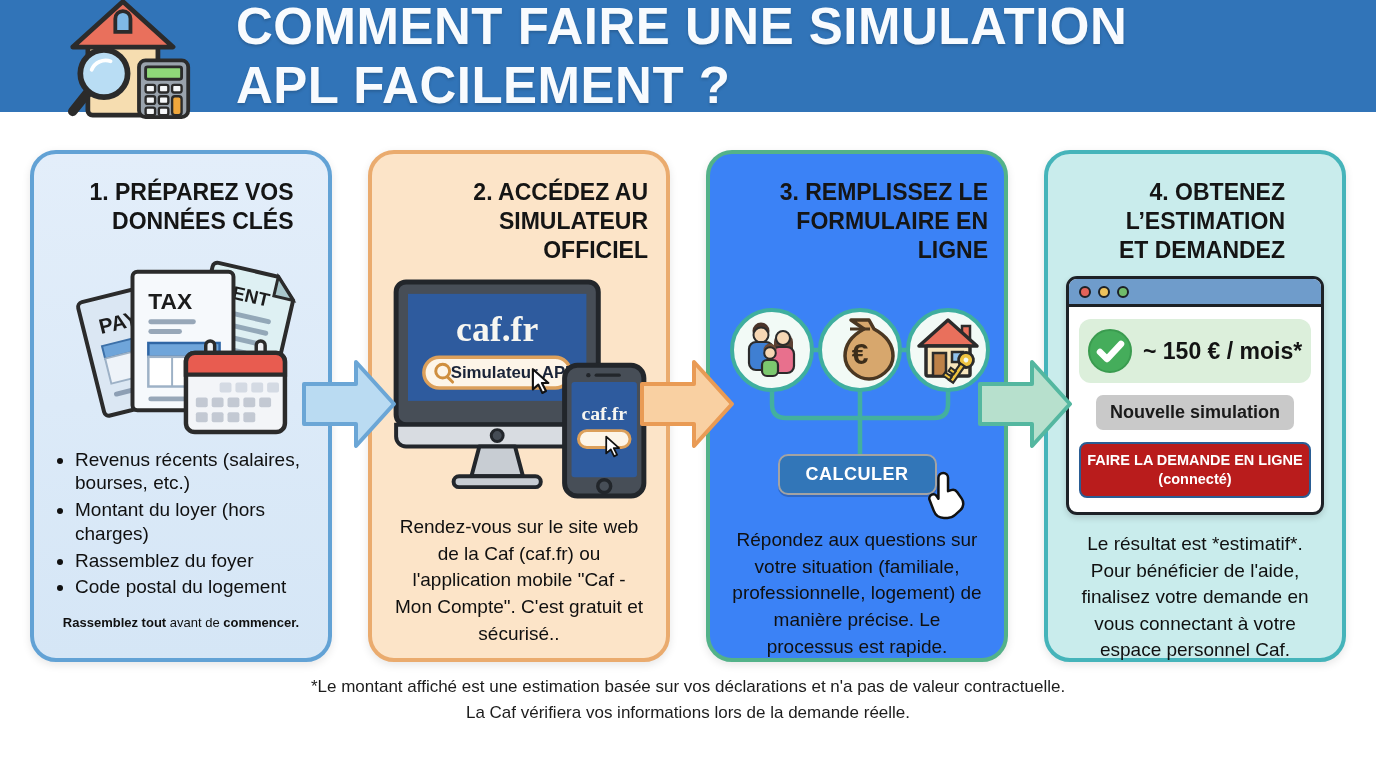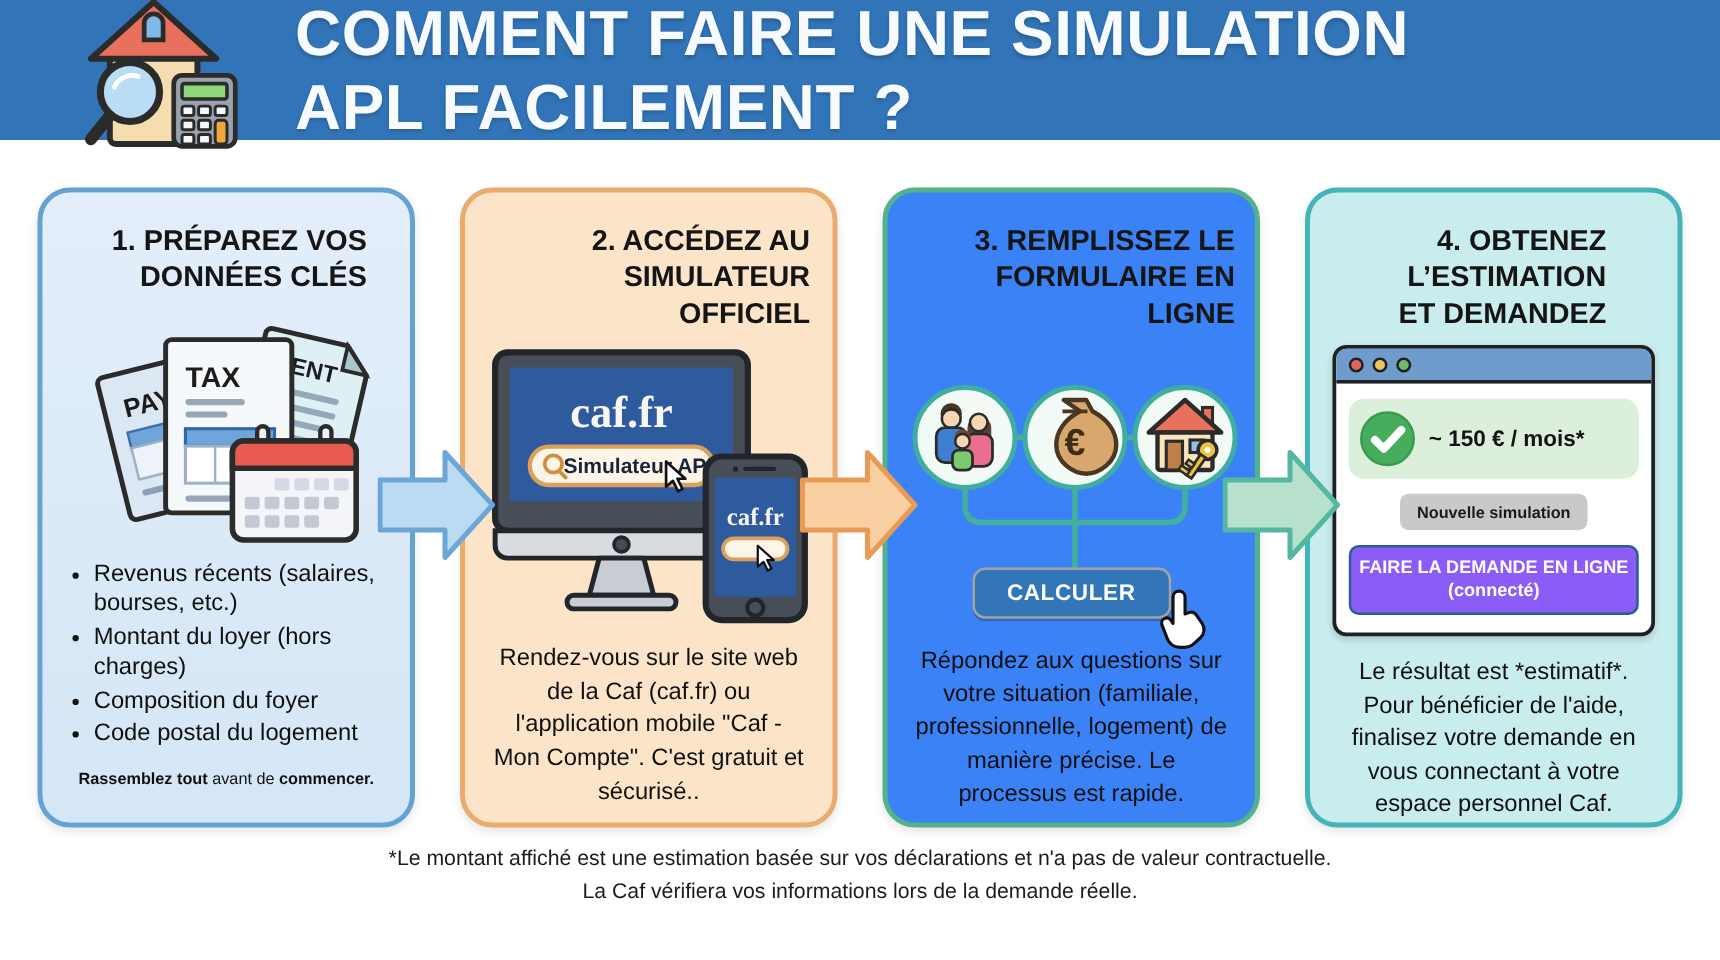--- a/index.html
+++ b/index.html
@@ -45,25 +45,25 @@
   .browser{width:252px;margin:12px auto 0;background:#fff;border:3px solid #1d2126;
            border-radius:11px;box-shadow:0 3px 6px rgba(0,0,0,.15);}
   .browser-top{background:#6f9ccb;border-bottom:3px solid #1d2126;
                border-radius:8px 8px 0 0;height:25px;display:flex;align-items:center;
                gap:7px;padding-left:10px;}
   .dot{width:12px;height:12px;border-radius:50%;border:2px solid #1d2126;box-sizing:border-box;}
   .dot-red{background:#e2635a}.dot-yellow{background:#eec25c}.dot-green{background:#70bb6a}
   .browser-body{padding:12px 10px 14px;}
   .result-box{background:#dcefdb;border-radius:12px;display:flex;align-items:center;
               gap:10px;padding:9px 8px;}
-  .result-text{font-size:18px;font-weight:bold;color:#131313;}
+  .result-text{font-size:23px;font-weight:bold;color:#131313;}
   .sim-btn{display:block;margin:12px auto 0;background:#c9c9c9;color:#1a1a1a;
-           font-weight:bold;font-size:13px;border:none;border-radius:7px;
+           font-weight:bold;font-size:18px;border:none;border-radius:7px;
            padding:7px 14px;font-family:"Liberation Sans",sans-serif;}
-  .apply-btn{display:block;width:100%;margin-top:12px;background:#8b5cf6;color:#fff;
+  .apply-btn{display:block;width:100%;margin-top:12px;background:#b91c1c;color:#fff;
              font-weight:bold;font-size:14.5px;line-height:1.3;border:2px solid #2a5d94;
              border-radius:8px;padding:7px 4px;text-align:center;box-sizing:border-box;
              font-family:"Liberation Sans",sans-serif;}
 
   .arrow{position:absolute;top:208px;z-index:3;}
   .a1{left:272px}.a2{left:610px}.a3{left:948px}
 
   .footer{text-align:center;font-size:17px;line-height:1.55;color:#1c1c1c;margin-top:12px;}
 </style>
 </head>
@@ -153,21 +153,21 @@
           <rect x="10" y="72" width="12" height="10" rx="2"></rect>
             <rect x="26" y="72" width="12" height="10" rx="2"></rect>
           <rect x="42" y="72" width="12" height="10" rx="2"></rect>
             <rect x="58" y="72" width="12" height="10" rx="2"></rect>
         </g>
       </g>
     </svg>
     <ul class="bullets">
       <li>Revenus récents (salaires, bourses, etc.)</li>
       <li>Montant du loyer (hors charges)</li>
-      <li>Composition du foyer</li>
+      <li>Rassemblez du foyer</li>
       <li>Code postal du logement</li>
     </ul>
     <div class="note"><b>Rassemblez tout</b><span> avant de </span><b>commencer.</b></div>
   </div>
 
   <div class="card c2">
     <div class="card-title t2">2. ACCÉDEZ AU SIMULATEUR OFFICIEL</div>
     <svg class="illu" style="margin-top:14px" width="262" height="222" viewBox="0 0 264 224">
       <g>
         <rect x="8" y="4" width="204" height="144" rx="10" fill="#474e57" stroke="#22262b" stroke-width="5"></rect>
@@ -244,21 +244,21 @@
           <rect x="22" y="2" width="4" height="8" fill="#eec23f" stroke="#2b2b2b" stroke-width="2"></rect>
         </g>
       </g>
     </svg>
     <div class="btn-row">
       <button class="calc-btn">CALCULER</button>
       <svg class="hand" width="44" height="50" viewBox="0 0 44 52">
         <path d="M16,3 c2.8,0 5,2.2 5,5 v14 l3.2,-1.1 c2.4,-0.8 5,0.1 6.4,2.2 l4.6,6.7 c2.6,3.8 2,8.9 -1.4,12 l-5.4,4.9 c-2.2,2 -5,3.1 -8,3.1 h-3.6 c-4.7,0 -8.9,-2.9 -10.6,-7.3 l-4.4,-11.4 c-0.8,-2.1 0.2,-4.5 2.3,-5.4 c1.9,-0.8 4.1,-0.1 5.2,1.6 l1.7,2.6 V8 c0,-2.8 2.2,-5 5,-5 z" fill="#ffffff" stroke="#111111" stroke-width="2.6" stroke-linejoin="round"></path>
       </svg>
     </div>
-    <div class="desc" style="margin-top:21px">Répondez aux questions sur votre situation (familiale, professionnelle, logement) de manière précise. Le processus est rapide.</div>
+    <div class="desc" style="margin-top:32px">Répondez aux questions sur votre situation (familiale, professionnelle, logement) de manière précise. Le processus est rapide.</div>
   </div>
 
   <div class="card c4">
     <div class="card-title t4">4. OBTENEZ L’ESTIMATION ET DEMANDEZ</div>
     <div class="browser">
       <div class="browser-top">
         <span class="dot dot-red"></span>
         <span class="dot dot-yellow"></span>
         <span class="dot dot-green"></span>
       </div>

